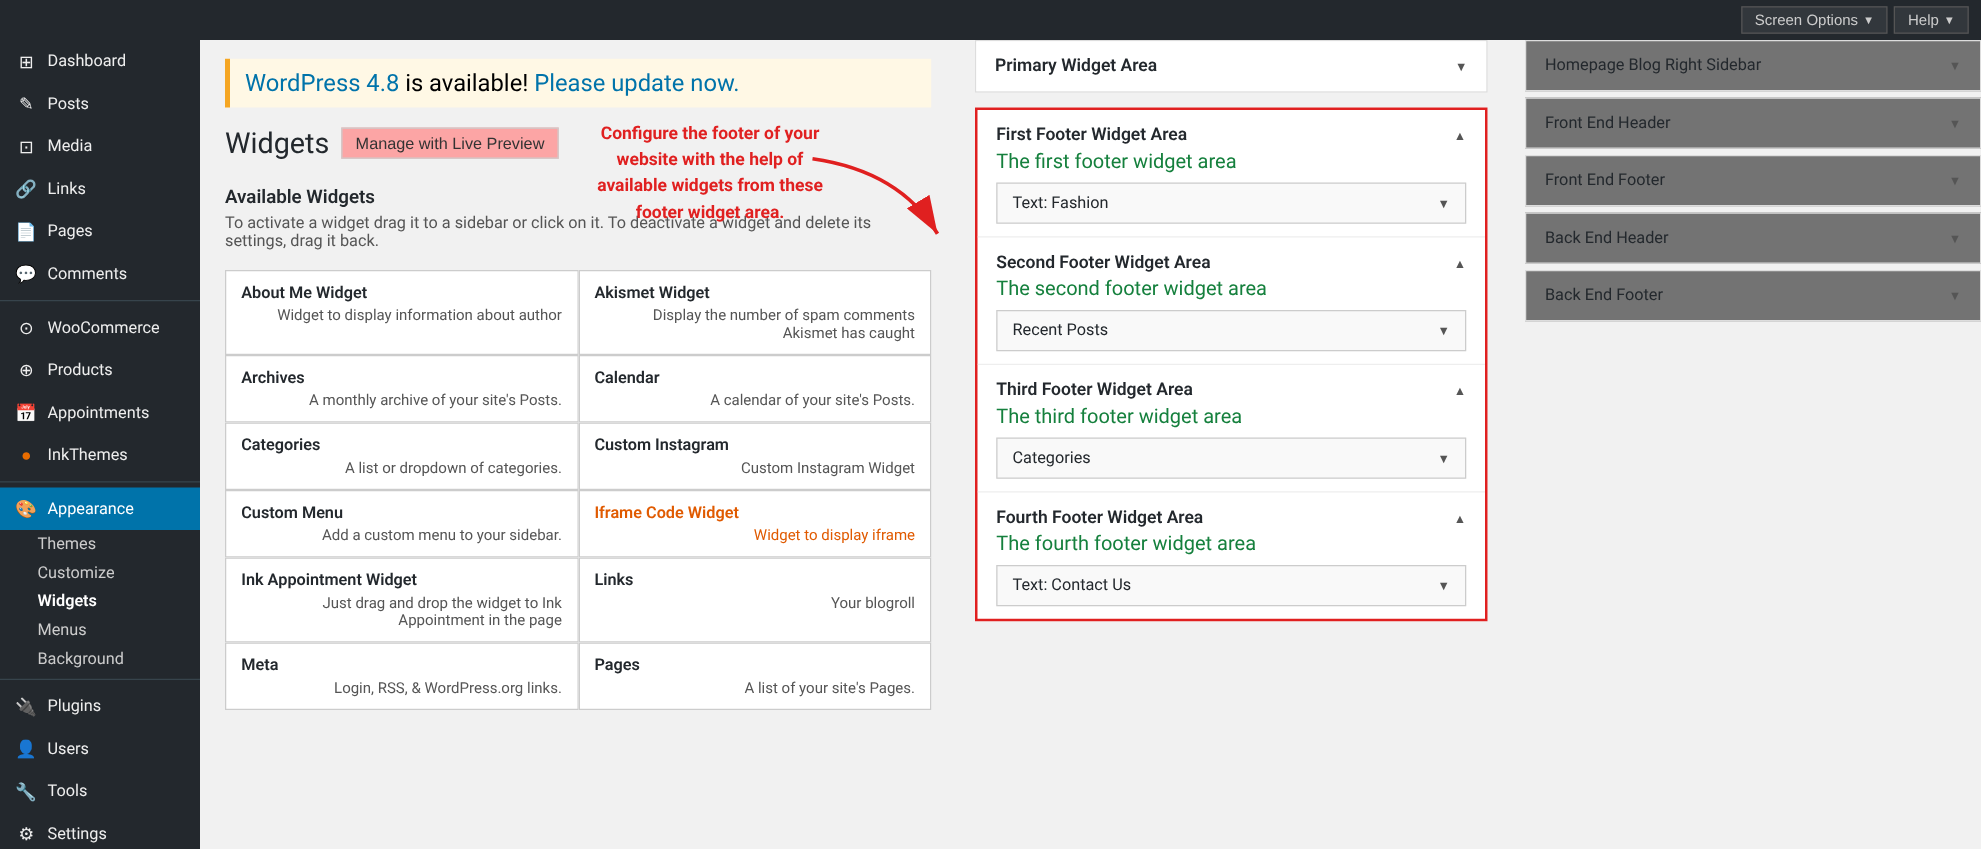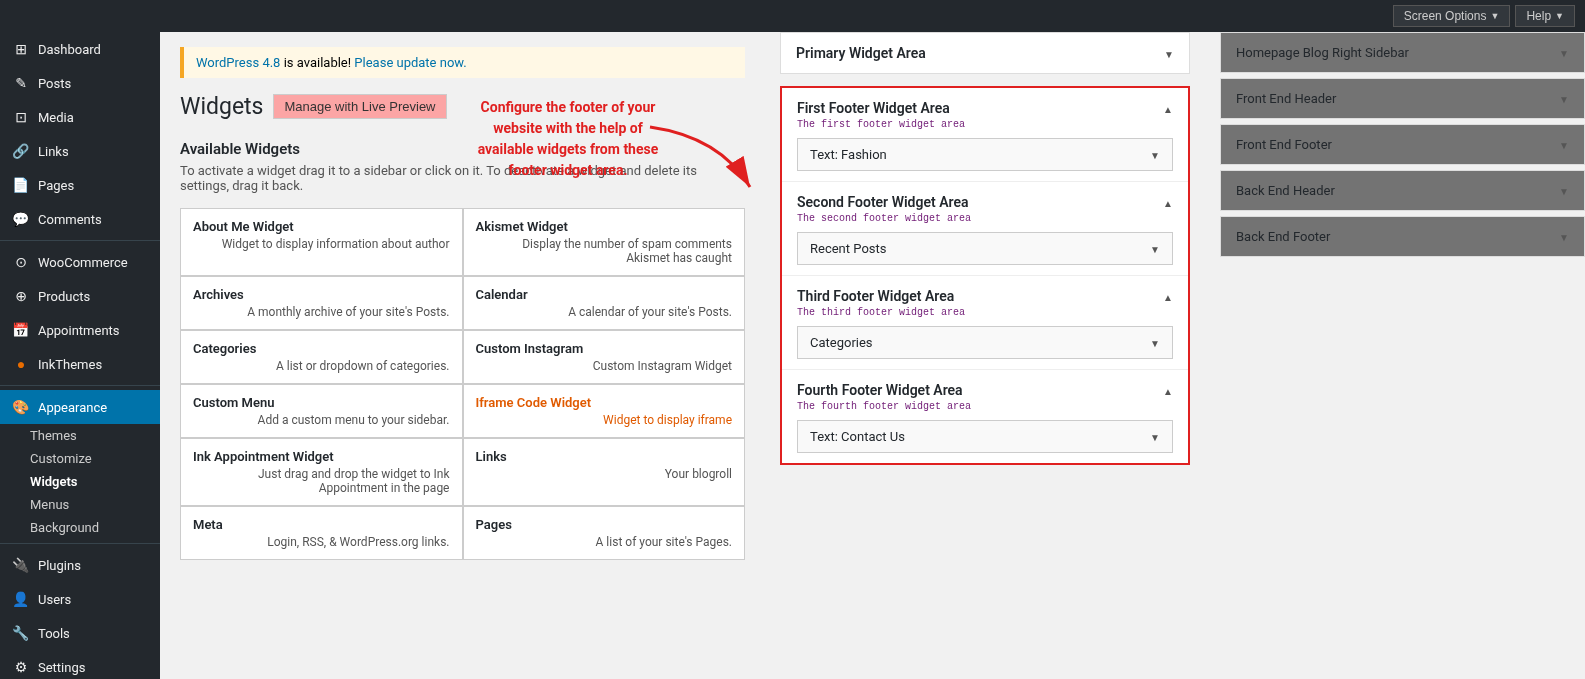--- a/index.html
+++ b/index.html
@@ -19,21 +19,21 @@
     .sidebar-item.active { background: #0073aa; color: #fff; }
     .sidebar-item .icon { width: 18px; height: 18px; display: flex; align-items: center; justify-content: center; font-size: 14px; flex-shrink: 0; }
     .sidebar-sub { padding: 4px 12px 4px 30px; color: #ccc; cursor: pointer; font-size: 13px; }
     .sidebar-sub.active { color: #fff; font-weight: 600; }
     .sidebar-divider { height: 1px; background: #37444c; margin: 4px 0; }
 
     
     .content { flex: 1; overflow-y: auto; padding: 15px 20px; }
 
     
-    .notice-bar { background: #fff8e5; border-left: 4px solid #f5a623; padding: 8px 12px; margin-bottom: 15px; font-size: 13px; }
+    .notice-bar { background: #fff8e5; border-left: 4px solid #f5a623; padding: 8px 12px; margin-bottom: 15px; font-size: 19px; }
     .notice-bar a { color: #0073aa; text-decoration: none; }
 
     
     .page-title-row { display: flex; align-items: center; gap: 10px; margin-bottom: 20px; }
     .page-title { font-size: 23px; font-weight: 400; color: #23282d; }
     .manage-preview-btn { background: #fca5a5; border: 1px solid #ccc; color: #333; padding: 4px 10px; font-size: 13px; cursor: pointer; }
 
     
     .widgets-section-title { font-size: 15px; font-weight: 600; color: #23282d; margin-bottom: 5px; }
     .widgets-desc { color: #555; font-size: 13px; margin-bottom: 15px; }
@@ -50,21 +50,21 @@
     
     .widget-area-panel { border: 1px solid #ddd; background: #fff; margin-bottom: 5px; }
     .widget-area-header { padding: 12px 15px; display: flex; align-items: center; justify-content: space-between; cursor: pointer; font-size: 14px; font-weight: 600; color: #23282d; background: #fff; }
 
     
     .footer-widget-container { border: 2px solid #e02020; background: #fff; overflow: hidden; margin-top: 12px; }
     .footer-widget-area { padding: 12px 15px 10px; border-bottom: 1px solid #eee; }
     .footer-widget-area:last-child { border-bottom: none; }
     .footer-area-header { display: flex; align-items: center; justify-content: space-between; margin-bottom: 3px; }
     .footer-area-title { font-size: 14px; font-weight: 600; color: #23282d; }
-    .footer-area-desc { color: #701a75; font-size: 10px; margin-bottom: 8px; font-family: Liberation Mono, monospace; }
+    .footer-area-desc { color: #15803d; font-size: 16px; margin-bottom: 8px; }
     .footer-area-widget { border: 1px solid #ccc; background: #f9f9f9; padding: 8px 12px; display: flex; align-items: flex-start; justify-content: space-between; font-size: 13px; color: #23282d; }
 
     
     .far-right-panel { width: 380px; flex-shrink: 0; padding: 0 0 0 15px; overflow-y: auto; }
     .sidebar-panel { border: 1px solid #ddd; background: #737373; margin-bottom: 5px; }
     .sidebar-panel-header { padding: 12px 15px; display: flex; align-items: center; justify-content: space-between; cursor: pointer; font-size: 13px; color: #23282d; }
 
     .chevron-up::before { content: "▲"; font-size: 10px; color: #555; }
     .chevron-dw::before { content: "▼"; font-size: 10px; color: #555; }
 

